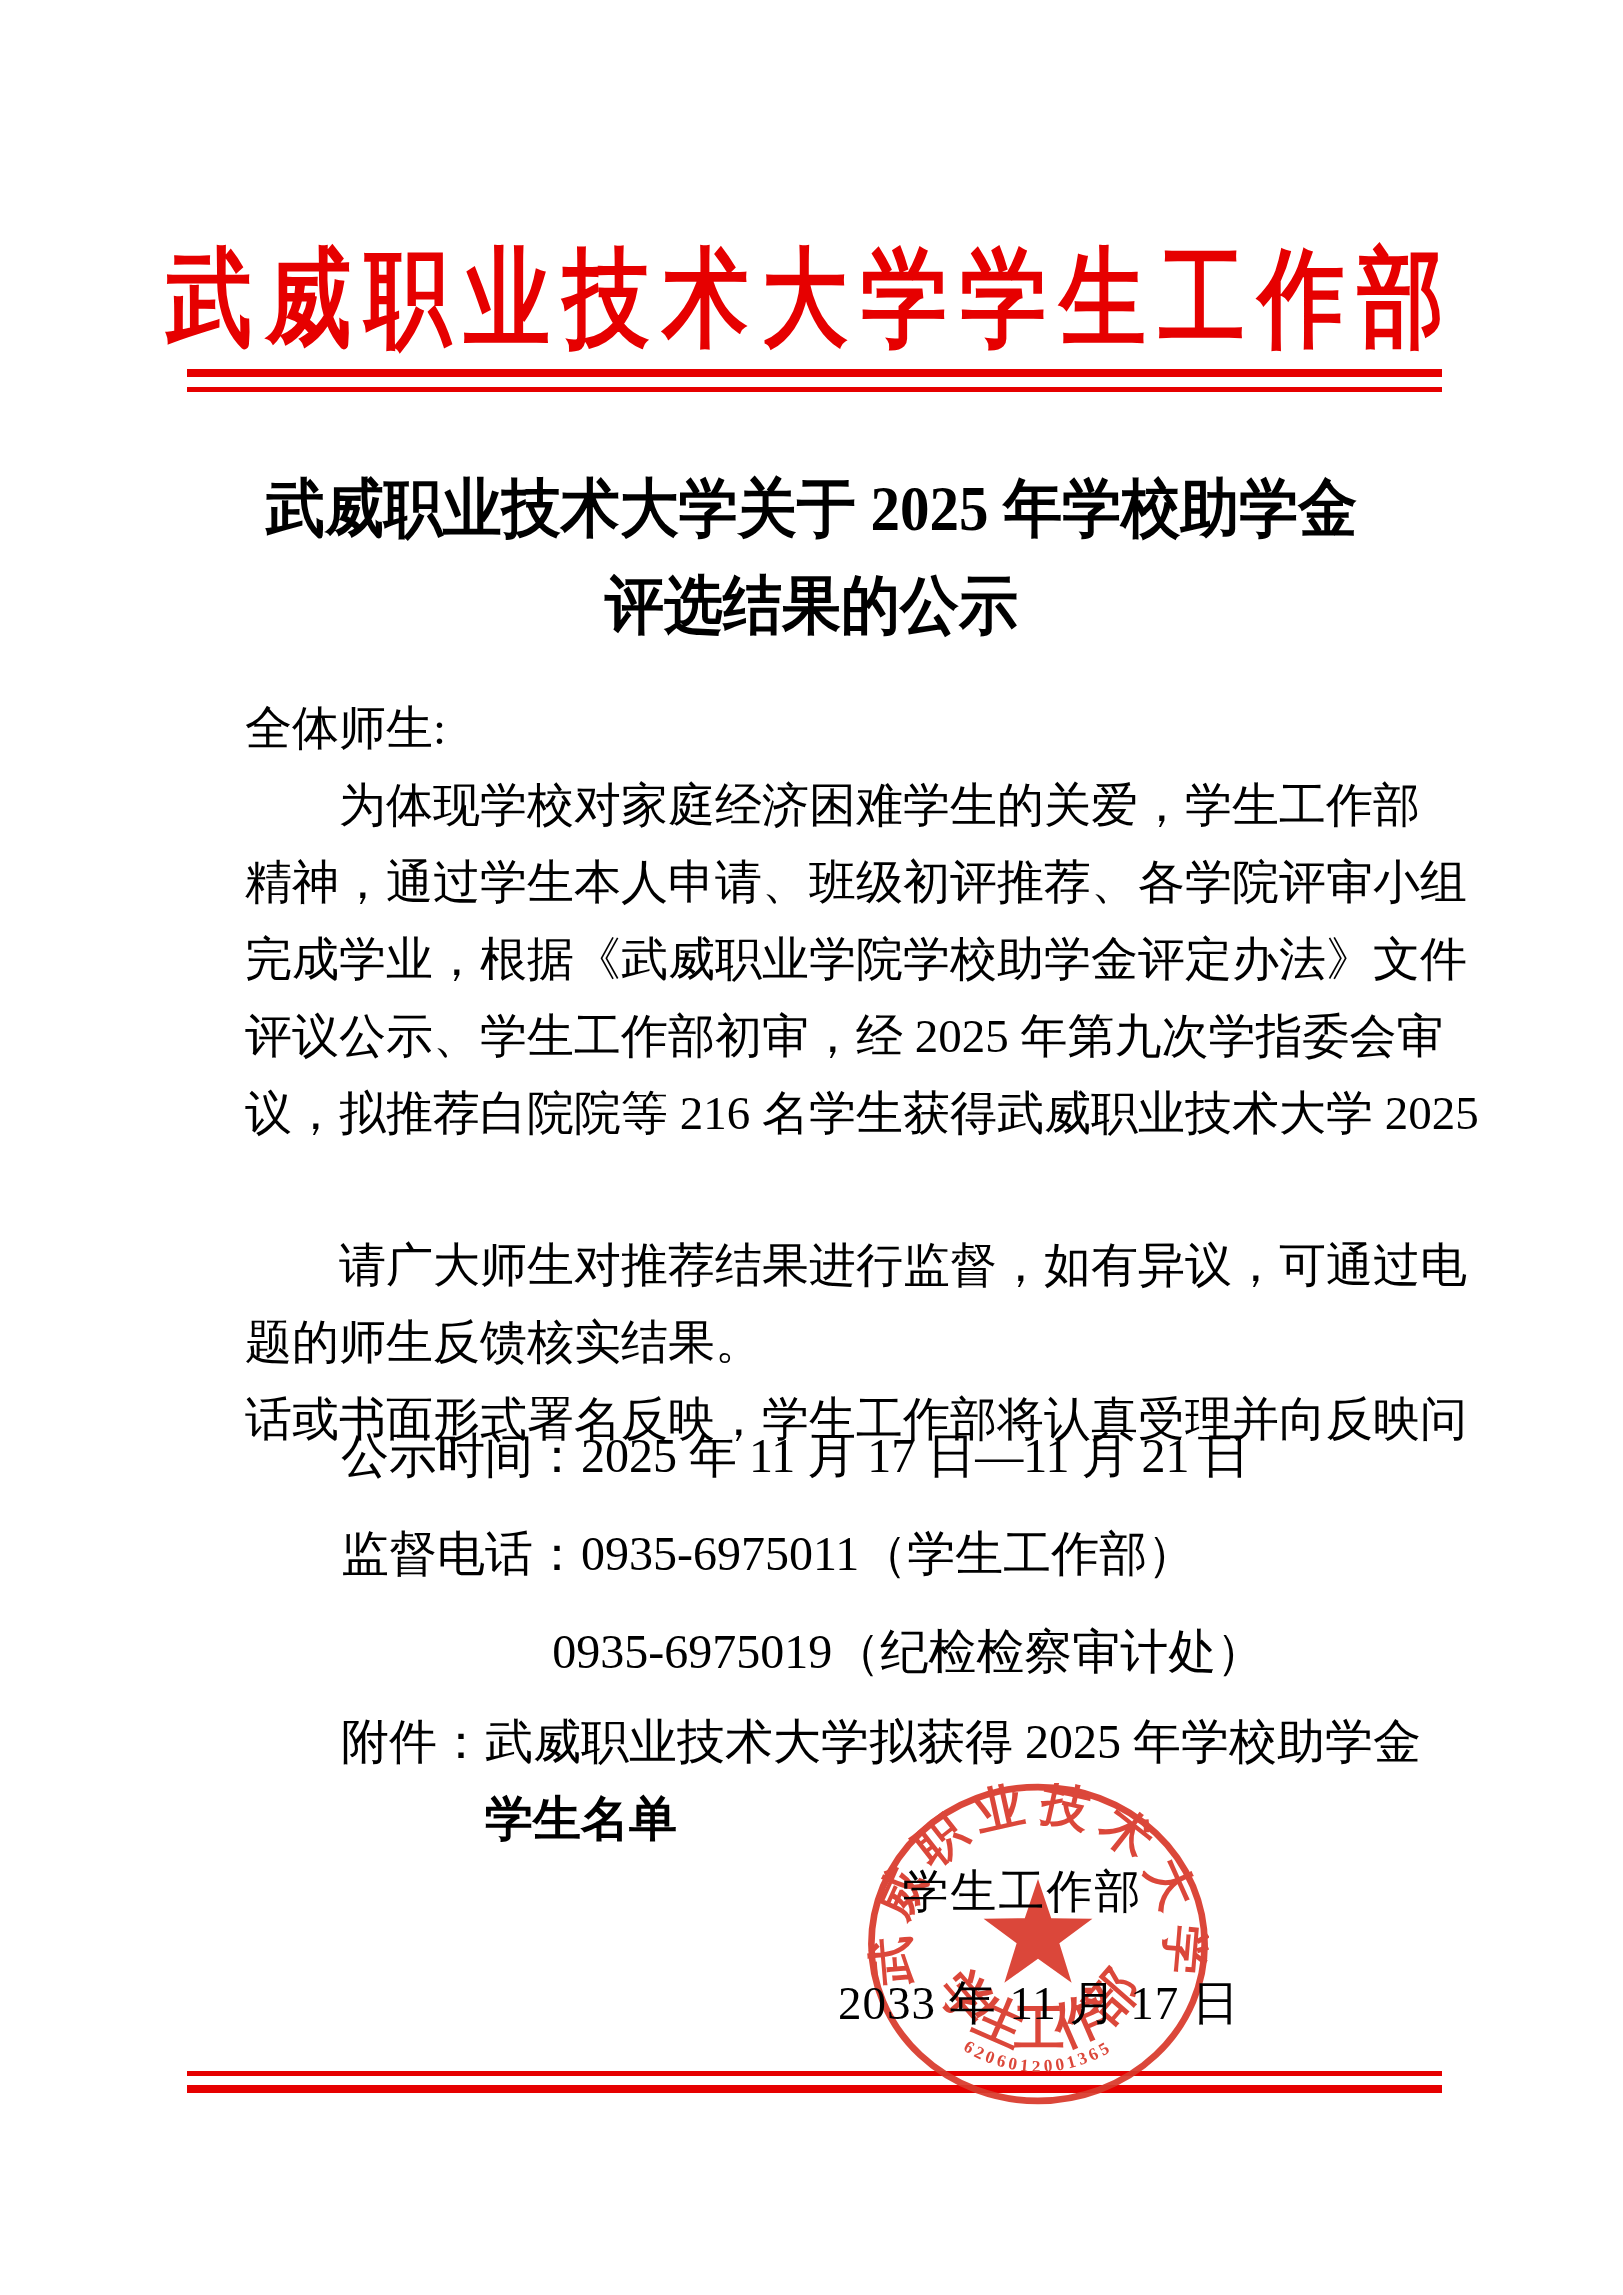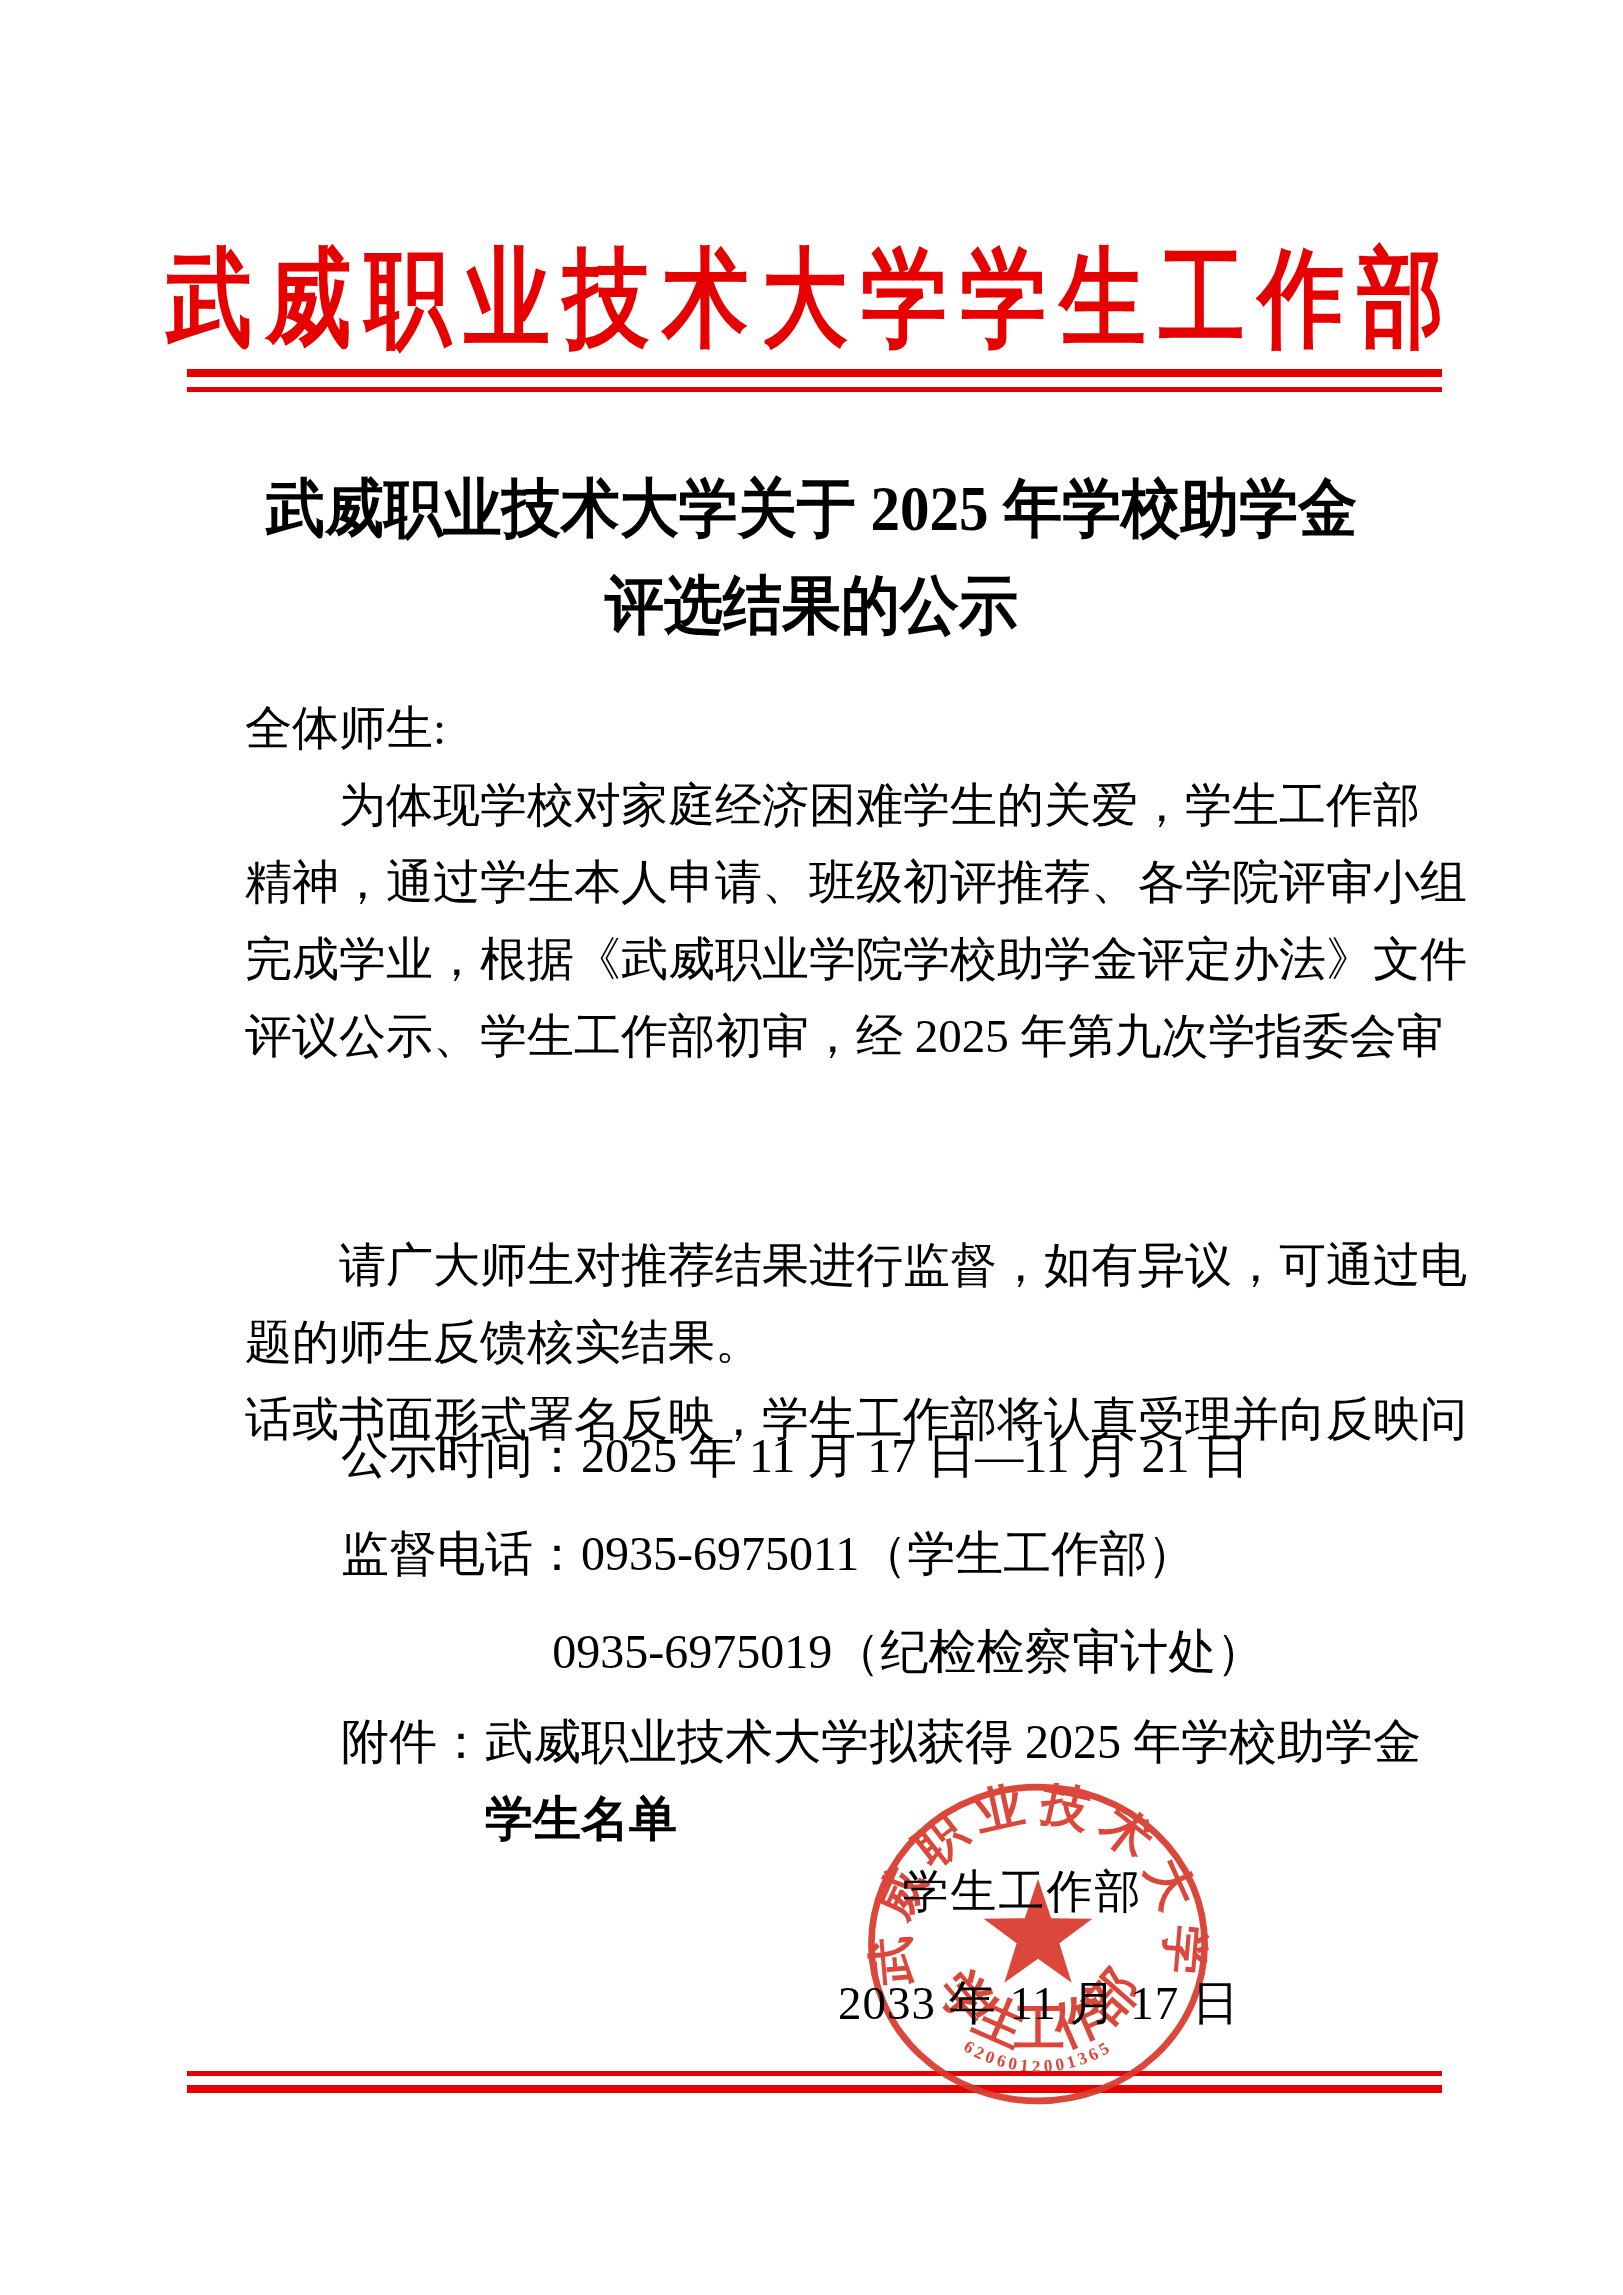--- a/index.html
+++ b/index.html
@@ -60,20 +60,21 @@
 <div class="abs doc-title doc-title-1">武威职业技术大学关于 2025 年学校助学金</div>
 <div class="abs doc-title doc-title-2">评选结果的公示</div>
 
 <div class="abs bodyline salutation">全体师生:</div>
 
 <div class="abs para1">
   <div class="bodyline indent">为体现学校对家庭经济困难学生的关爱，学生工作部</div>
   <div class="bodyline">精神，通过学生本人申请、班级初评推荐、各学院评审小组</div>
   <div class="bodyline">完成学业，根据《武威职业学院学校助学金评定办法》文件</div>
   <div class="bodyline">评议公示、学生工作部初审，经 2025 年第九次学指委会审</div>
+  <div class="bodyline">议，拟推荐白院院等 216 名学生获得武威职业技术大学 2025</div>
 </div>
 
 <div class="abs para2">
   <div class="bodyline indent">请广大师生对推荐结果进行监督，如有异议，可通过电</div>
   <div class="bodyline">题的师生反馈核实结果。</div>
   <div class="bodyline">话或书面形式署名反映，学生工作部将认真受理并向反映问</div>
 </div>
 
 <div class="abs contact">
   <div class="indent">公示时间：2025 年 11 月 17 日—11 月 21 日</div>

